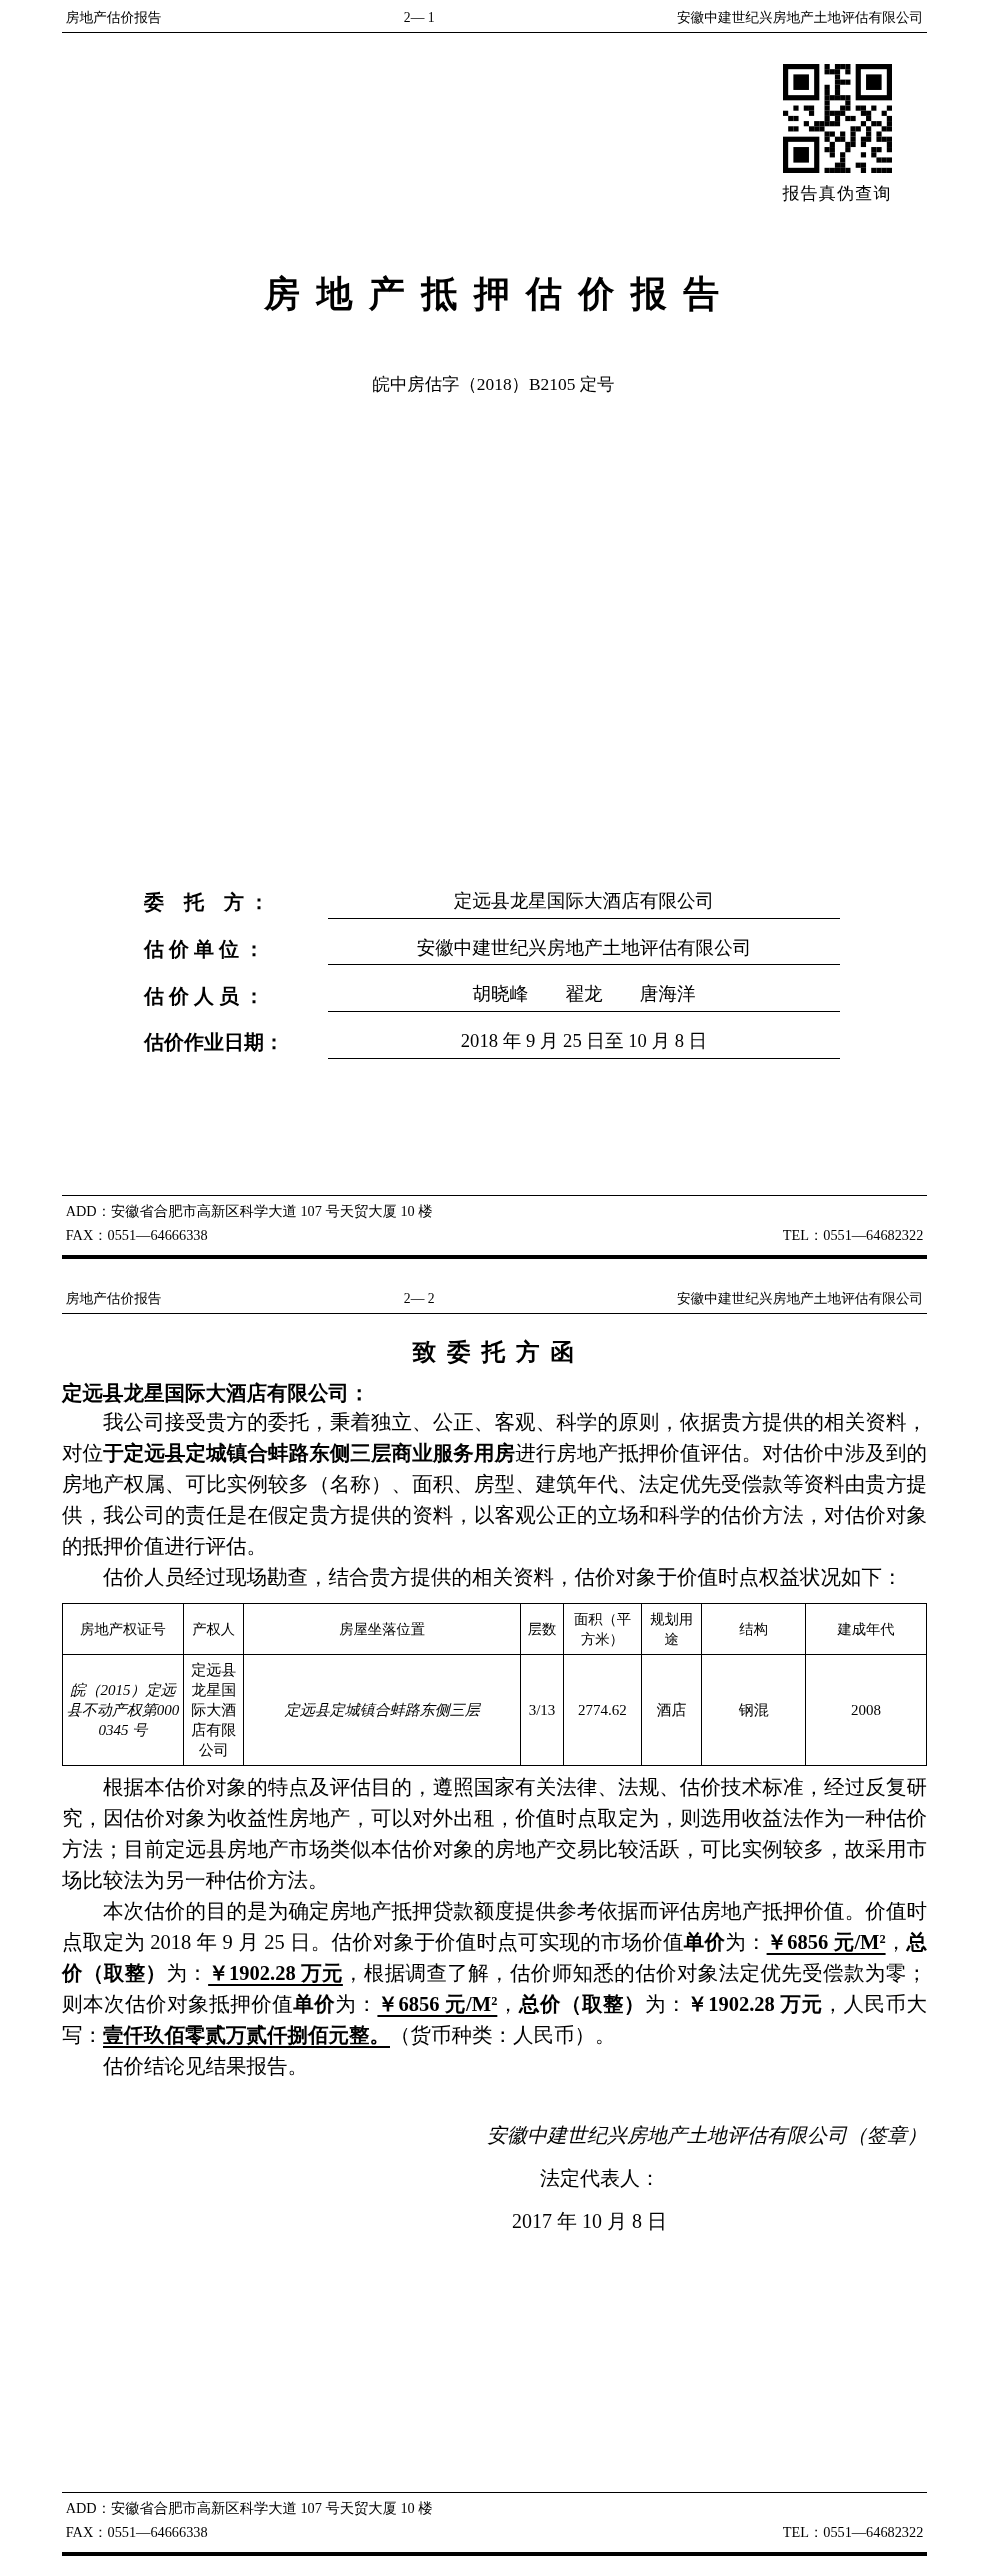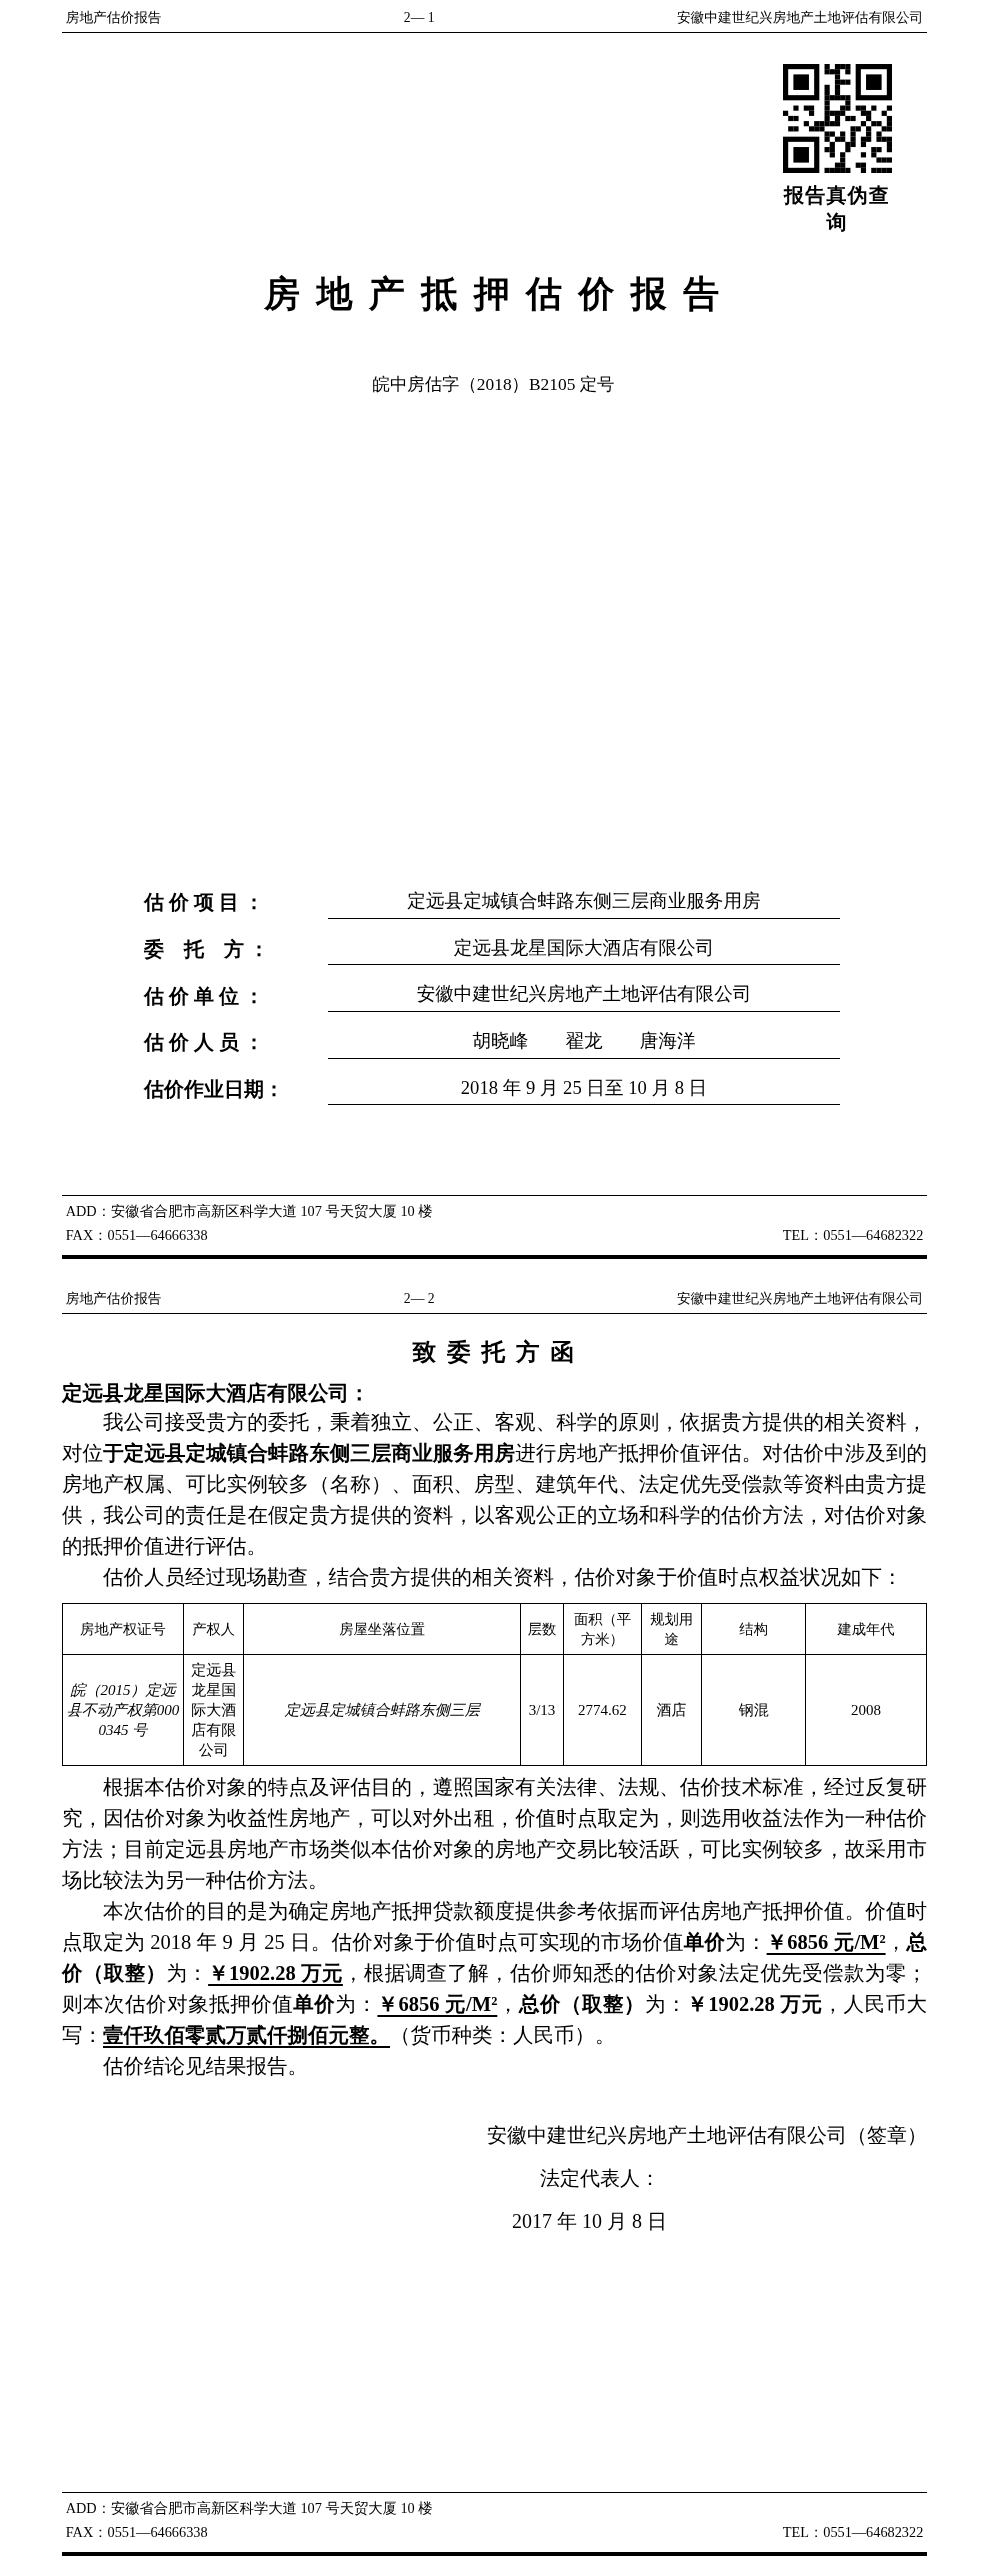--- a/index.html
+++ b/index.html
@@ -15,21 +15,21 @@
   
   .page-header {
     position:absolute; left:62px; right:60px; top:6.2px;
     display:flex; justify-content:space-between; align-items:center;
     font-size:13.7px; padding:2.5px 3.7px 5px; border-bottom:1.2px solid #000;
   }
 
   
   .qr-block { position:absolute; top:64px; right:93px; width:114px; text-align:center; }
   .qr { width:109px; height:109px; display:block; margin:0 auto; background:#fff; }
-  .qr-caption { margin-top:8.7px; font-size:20px; font-weight:bold; letter-spacing:1.2px; }
+  .qr-caption { margin-top:8.7px; font-size:17px; font-weight:normal; letter-spacing:1.2px; }
 
   
   .doc-title {
     position:absolute; top:270px; left:0; right:0; text-align:center;
     font-size:36px; font-weight:bold; letter-spacing:3.7px;
   }
   .doc-number { position:absolute; top:372px; left:0; right:0; text-align:center; font-size:17.4px; }
 
   .fields { position:absolute; top:888px; left:144px; right:147px; }
   .field-row { display:flex; align-items:flex-end; margin-bottom:16px; }
@@ -58,21 +58,21 @@
   .info-table { width:100%; border-collapse:collapse; table-layout:fixed; margin:10px 0 6.2px; }
   .info-table th, .info-table td {
     border:1.2px solid #000; text-align:center; vertical-align:middle;
     padding:5px 3.7px; font-size:15px; line-height:20px; word-break:break-all;
   }
   .info-table th { font-weight:normal; font-size:14.3px; height:40px; }
   .info-table td { height:94px; }
   .info-table .ta-l { text-align:center;font-style:italic; }
 
   .signature { margin-top:40px; font-size:20px; }
-  .sig-company { text-align:right; }
+  .sig-company { text-align:right;font-style:italic; }
   .sig-rep { text-align:right; margin-top:16px; padding-right:267px; }
   .sig-date { text-align:right; margin-top:16px; padding-right:260px; }
 </style>
 </head>
 <body>
 
 <div class="page" id="page1">
 
   <div class="page-header">
     <span>房地产估价报告</span>
@@ -213,24 +213,20 @@
         </g>
       </svg>
     <div class="qr-caption">报告真伪查询</div>
   </div>
 
   <h1 class="doc-title">房 地 产 抵 押 估 价 报 告</h1>
   <div class="doc-number">皖中房估字（2018）B2105 定号</div>
 
   <div class="fields">
     <div class="field-row">
-      <span class="field-label">估 价 项 目 ：</span>
-      <span class="field-value">定远县定城镇合蚌路东侧三层商业服务用房</span>
-    </div>
-    <div class="field-row">
       <span class="field-label">委　托　方 ：</span>
       <span class="field-value">定远县龙星国际大酒店有限公司</span>
     </div>
     <div class="field-row">
       <span class="field-label">估 价 单 位 ：</span>
       <span class="field-value">安徽中建世纪兴房地产土地评估有限公司</span>
     </div>
     <div class="field-row">
       <span class="field-label">估 价 人 员 ：</span>
       <span class="field-value">胡晓峰　　翟龙　　唐海洋</span>

